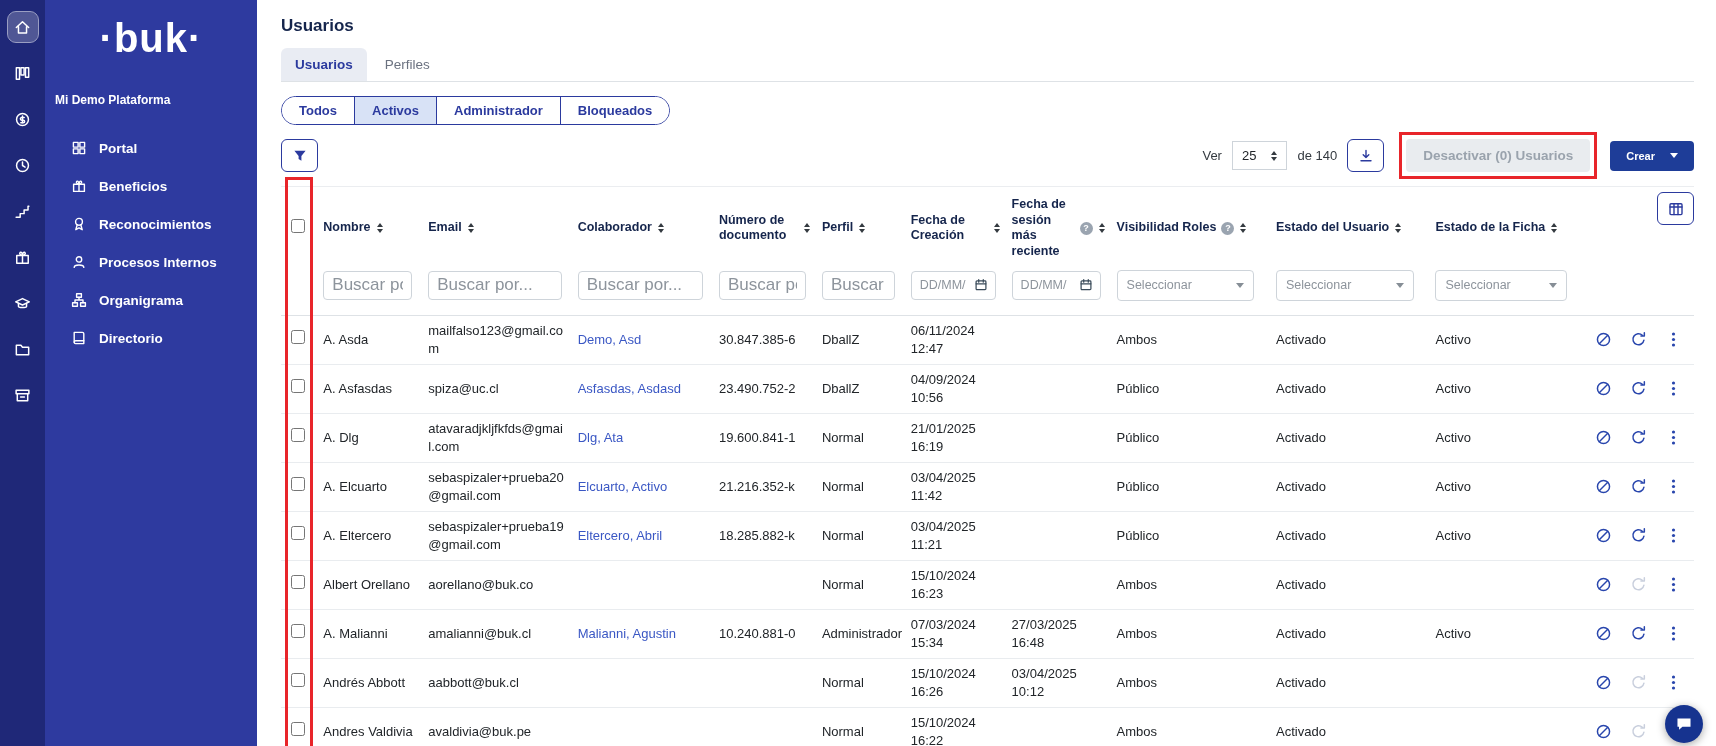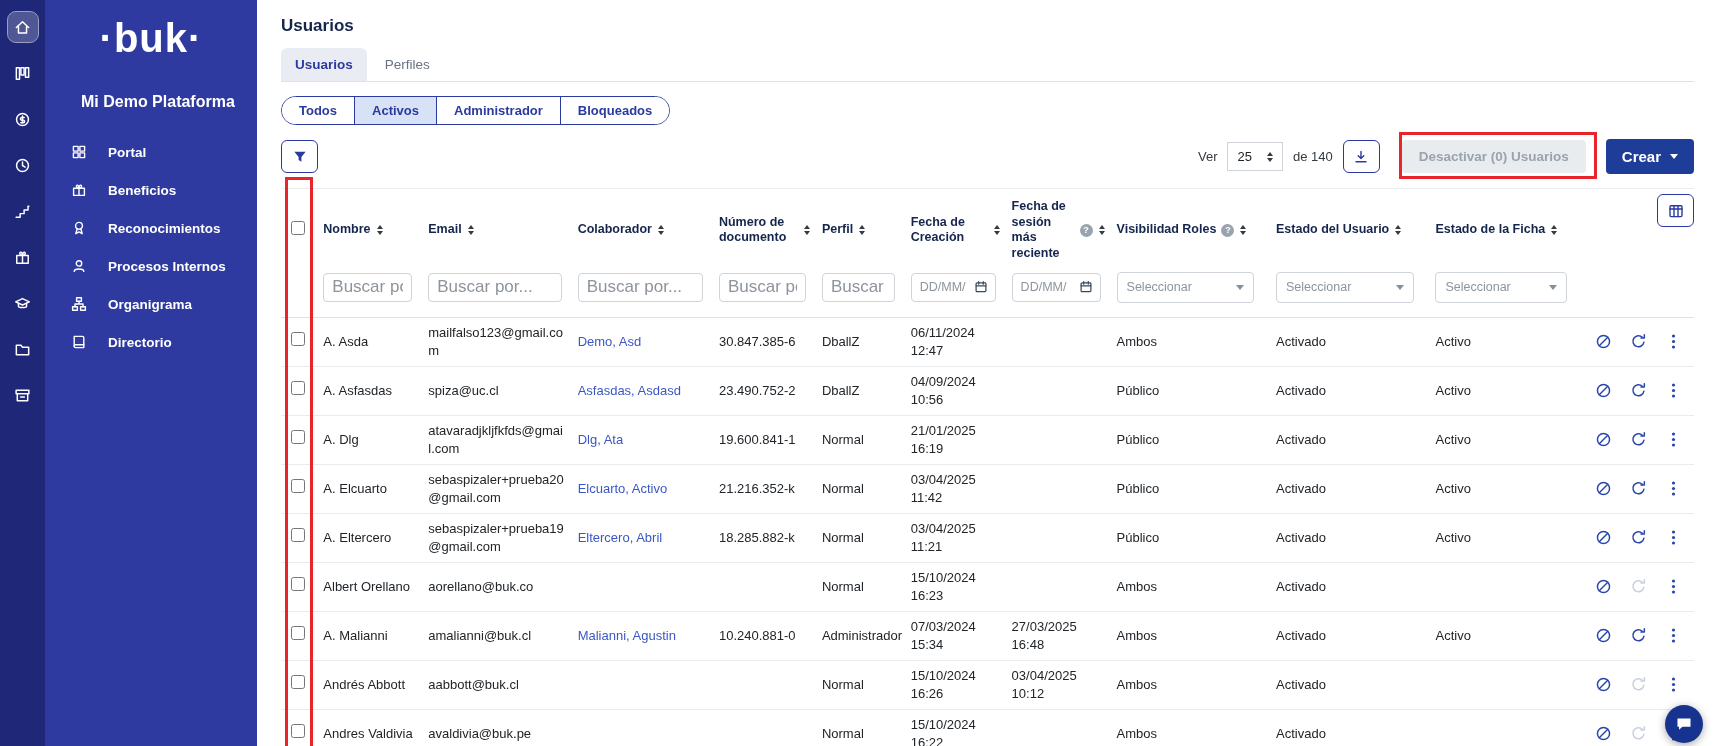--- a/index.html
+++ b/index.html
@@ -10,42 +10,42 @@
 
   
   .rail{width:45px;background:var(--rail,#1f2878);display:flex;flex-direction:column;align-items:center;padding-top:12px;gap:16px;flex:none;}
   .rail-item{width:30px;height:30px;display:flex;align-items:center;justify-content:center;color:#fff;cursor:pointer;border-radius:8px;flex:none;}
   .rail-item.active{background:rgba(255,255,255,.22);outline:1px solid rgba(255,255,255,.55);}
   .rail-item .icon svg{width:17px;height:17px;}
 
   
   .sidebar{width:212px;background:var(--sidebar,#2e3a9f);color:#fff;flex:none;display:flex;flex-direction:column;}
   .logo{text-align:center;font-size:40px;font-weight:bold;margin-top:16px;letter-spacing:1px;}
-  .company{font-size:16px;font-weight:bold;padding-left:36px;margin-top:32px;}
+  .company{font-size:12px;font-weight:bold;padding-left:10px;margin-top:32px;}
   nav{margin-top:22px;display:flex;flex-direction:column;}
-  .nav-item{display:flex;align-items:center;gap:21px;padding:11px 0 11px 26px;font-size:13.5px;font-weight:bold;cursor:pointer;color:#fff;}
+  .nav-item{display:flex;align-items:center;gap:12px;padding:11px 0 11px 26px;font-size:13.5px;font-weight:bold;cursor:pointer;color:#fff;}
   .nav-item .icon svg{width:16px;height:16px;}
 
   
   .main{flex:1;position:relative;padding:8px 22px 0 24px;overflow:hidden;background:#fff;}
   .page-title{font-size:17px;color:#15254c;margin:8px 0 12px;font-weight:bold;}
   .tabs{display:flex;gap:4px;border-bottom:1px solid #dee2e6;}
   .tab{padding:9px 14px;font-size:13.5px;color:#6b7280;cursor:pointer;border-radius:6px 6px 0 0;}
   .tab.active{color:#2b3a9e;font-weight:bold;background:#e9ecf3;}
   .pill-group{display:inline-flex;border:1px solid #2b3a9e;border-radius:17px;overflow:hidden;margin-top:14px;}
   .pill{padding:6px 17px;font-size:13px;font-weight:bold;color:#2b3a9e;border-left:1px solid #2b3a9e;cursor:pointer;background:#fff;}
   .pill:first-child{border-left:none;}
   .pill.active{background:#d8e2f6;}
 
   .toolbar{display:flex;justify-content:space-between;align-items:center;margin-top:14px;}
   .icon-btn{width:37px;height:33px;border:1px solid #2b3a9e;border-radius:6px;background:#fff;color:#2b3a9e;display:flex;align-items:center;justify-content:center;cursor:pointer;padding:0;}
   .toolbar-right{display:flex;align-items:center;gap:10px;font-size:13px;color:#343a40;}
   .page-size{border:1px solid #ced4da;border-radius:0;padding:6px 9px;display:flex;gap:9px;align-items:center;cursor:pointer;color:#212529;background:#fff;}
   .deactivate-btn{background:#e9ecef;color:#9aa3ad;border:none;border-radius:4px;padding:9px 17px;font-size:13.5px;font-weight:bold;cursor:pointer;margin-left:12px;font-family:inherit;}
-  .create-btn{background:var(--primary,#1e3d98);color:#fff;border:none;border-radius:4px;padding:9px 16px;font-size:15px;font-weight:bold;display:flex;gap:9px;align-items:center;cursor:pointer;margin-left:10px;font-family:inherit;}
+  .create-btn{background:var(--primary,#1e3d98);color:#fff;border:none;border-radius:4px;padding:9px 16px;font-size:11px;font-weight:bold;display:flex;gap:15px;align-items:center;cursor:pointer;margin-left:10px;font-family:inherit;}
   .caret-down{width:0;height:0;border-left:4px solid transparent;border-right:4px solid transparent;border-top:5px solid currentColor;display:inline-block;}
   .select-caret{width:0;height:0;border-left:4px solid transparent;border-right:4px solid transparent;border-top:5px solid #868e96;flex:none;}
 
   
   .table-wrap{margin-top:14px;position:relative;}
   .col-config{position:absolute;right:0;top:6px;z-index:5;}
   table{width:100%;border-collapse:collapse;table-layout:fixed;font-size:13px;color:#212529;}
   th{text-align:left;vertical-align:middle;padding:10px 6px 4px 6px;font-size:12.5px;color:#15254c;line-height:1.25;border-top:1px solid #ebedf0;}
   .th-inner{display:flex;align-items:center;}
   .th-label{font-weight:bold;}

